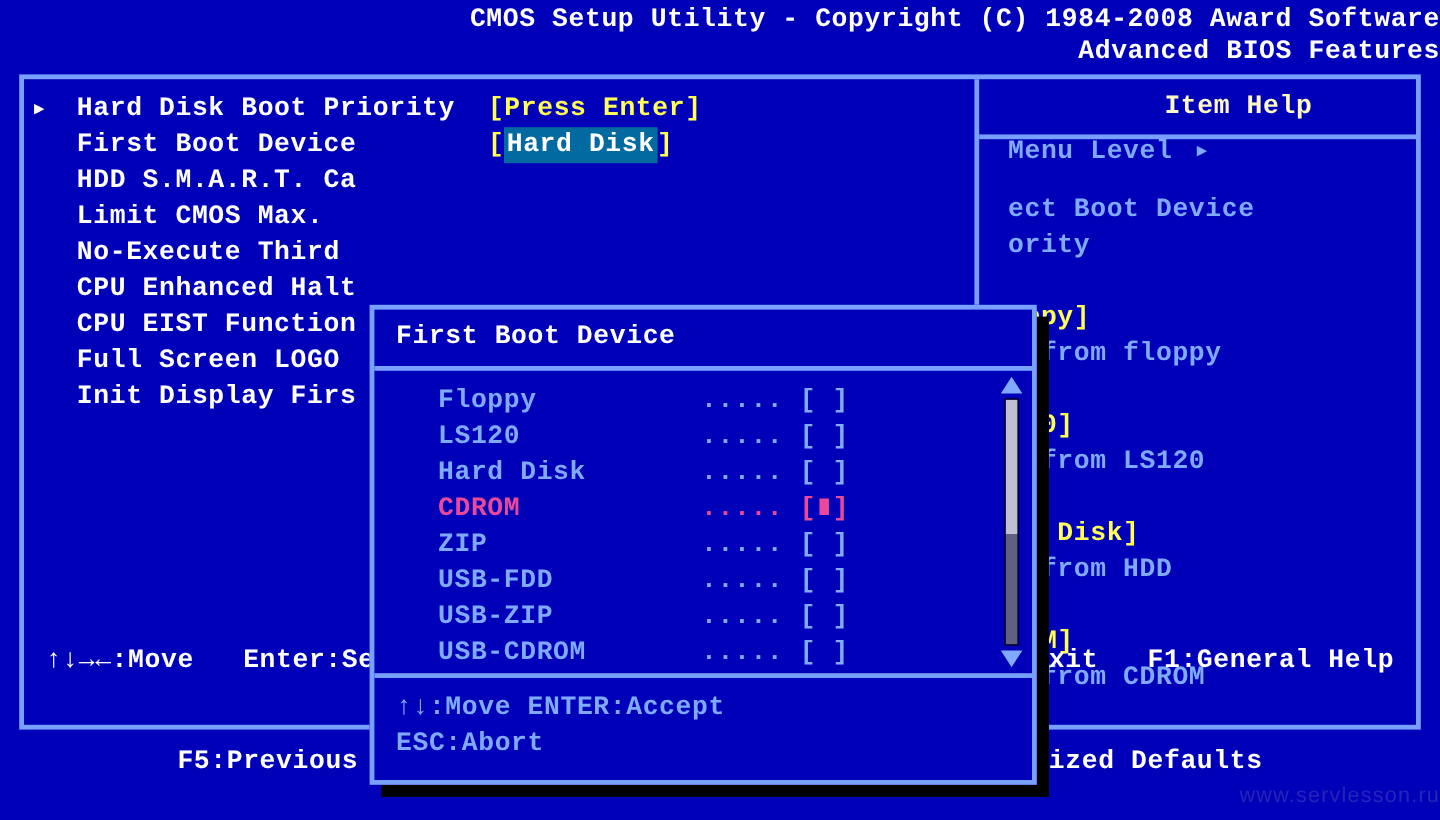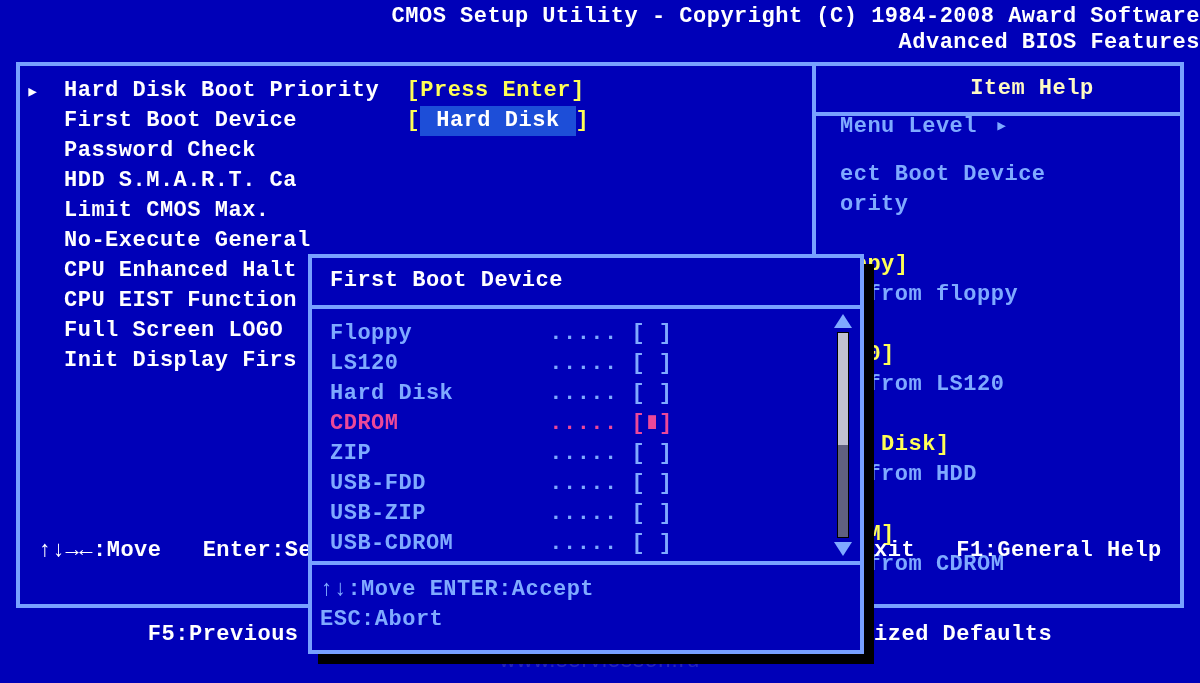--- a/index.html
+++ b/index.html
@@ -63,21 +63,21 @@
   .help-body .sec { margin-top: 18px; }
   .help-body .yel { color: #ffff55; }
   .settings {
     position: absolute;
     left: 44px;
     top: 10px;
     line-height: 30px;
   }
   .row { white-space: pre; color: #ffffff; }
   .row .val { color: #ffff55; }
-  .row .val-hi { background: #1d4ed8; color: #ffffff; padding: 0 16px; display: inline-block; }
+  .row .val-hi { background: #0369a1; color: #ffffff; padding: 0 2px; display: inline-block; }
   .arrow-sel {
     position: absolute;
     left: 6px;
     top: 12px;
     color: #ffffff;
     font-size: 22px;
   }
   .popup {
     position: absolute;
     left: 288px;
@@ -104,25 +104,26 @@
   }
   .popup-div {
     height: 4px;
     background: #78a0ff;
     margin: 2px 0;
   }
   .popup-list {
     padding: 8px 6px 0 18px;
     color: #7faaff;
     line-height: 30px;
+    margin-left: 35px;
   }
   .popup-row { white-space: pre; }
   .popup-row.sel { color: #ec4899; }
   .popup-foot {
-    padding: 8px 8px;
+    padding: 8px 18px;
     color: #7faaff;
     line-height: 30px;
   }
   .scrollbar {
     position: absolute;
     right: 8px;
     top: 56px;
     width: 18px;
     height: 246px;
   }
@@ -147,46 +148,45 @@
     width: 100%;
     text-align: center;
     color: #ffffff;
     line-height: 28px;
     white-space: pre;
   }
   .watermark {
     position: absolute;
     bottom: 10px;
     width: 100%;
-    text-align: center;
+    text-align: right;
     color: rgba(200,200,200,0.18);
     font-family: sans-serif;
-    font-size: 22px;
+    font-size: 18px;
     font-weight: normal;
     letter-spacing: 1px;
   }
 </style>
 </head>
 <body>
 
 <div class="header">
   <div class="line">CMOS Setup Utility - Copyright (C) 1984-2008 Award Software</div>
   <div class="line">Advanced BIOS Features</div>
 </div>
 
 <div class="frame">
   <div class="arrow-sel">▸</div>
 
   <div class="settings" id="settings">
       <div class="row"><span>Hard Disk Boot Priority  </span><span class="val">[</span><span class="val">Press Enter</span><span class="val">]</span></div>
       <div class="row"><span>First Boot Device        </span><span class="val">[</span><span class="val-hi">Hard Disk</span><span class="val">]</span></div>
-      <div class="row"><span>Password Check           </span></div>
       <div class="row"><span>HDD S.M.A.R.T. Ca        </span></div>
       <div class="row"><span>Limit CMOS Max.         </span></div>
-      <div class="row"><span>No-Execute General        </span></div>
+      <div class="row"><span>No-Execute Third        </span></div>
       <div class="row"><span>CPU Enhanced Halt        </span></div>
       <div class="row"><span>CPU EIST Function        </span></div>
       <div class="row"><span>Full Screen LOGO         </span></div>
       <div class="row"><span>Init Display Firs        </span></div>
     </div>
 
   <div class="col-divider"></div>
 
   <div class="help-title">Item Help</div>
   <div class="help-divider"></div>

